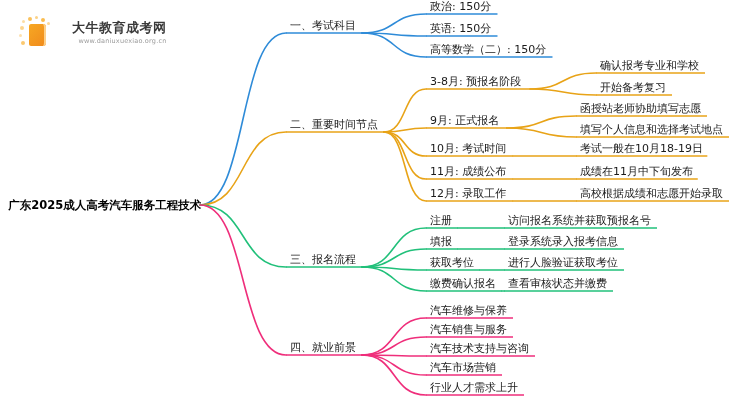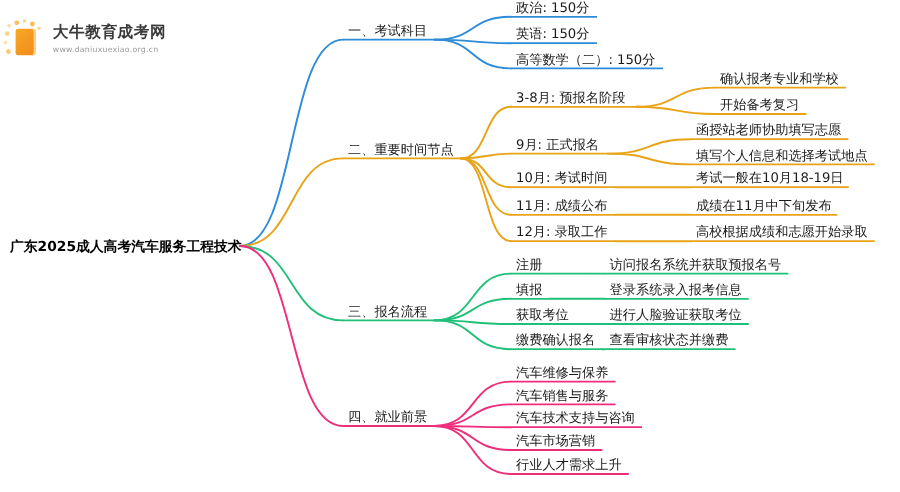--- a/index.html
+++ b/index.html
@@ -35,27 +35,27 @@
     fill: none;
     stroke-width: 1.6;
     stroke-linecap: round;
   }
   .underline {
     stroke-width: 1.5;
     stroke-linecap: butt;
   }
   .logo-wrap {
     position: absolute;
-    left: 2px;
+    left: 18px;
     top: 14px;
     width: 150px;
     height: 38px;
     display: flex;
     align-items: center;
-    gap: 2px;
+    gap: 14px;
   }
   .logo-mark {
     position: relative;
     width: 40px;
     height: 34px;
     flex: 0 0 40px;
   }
   .logo-book {
     position: absolute;
     left: 11px;
@@ -81,20 +81,21 @@
     font-size: 13px;
     font-weight: bold;
     color: #3a3a3a;
     letter-spacing: 0.5px;
   }
   .logo-url {
     font-size: 6.5px;
     color: #9a9a9a;
     margin-top: 4px;
     letter-spacing: 0.2px;
+    text-align: right;
   }
 </style>
 </head>
 <body>
 
 <div class="logo-wrap">
   <div class="logo-mark">
     <div class="logo-dot" style="left:2px;  top:10px; width:4px; height:4px; opacity:.55;"></div>
     <div class="logo-dot" style="left:4px;  top:4px;  width:3px; height:3px; opacity:.45;"></div>
     <div class="logo-dot" style="left:10px; top:1px;  width:4px; height:4px; opacity:.8;"></div>

